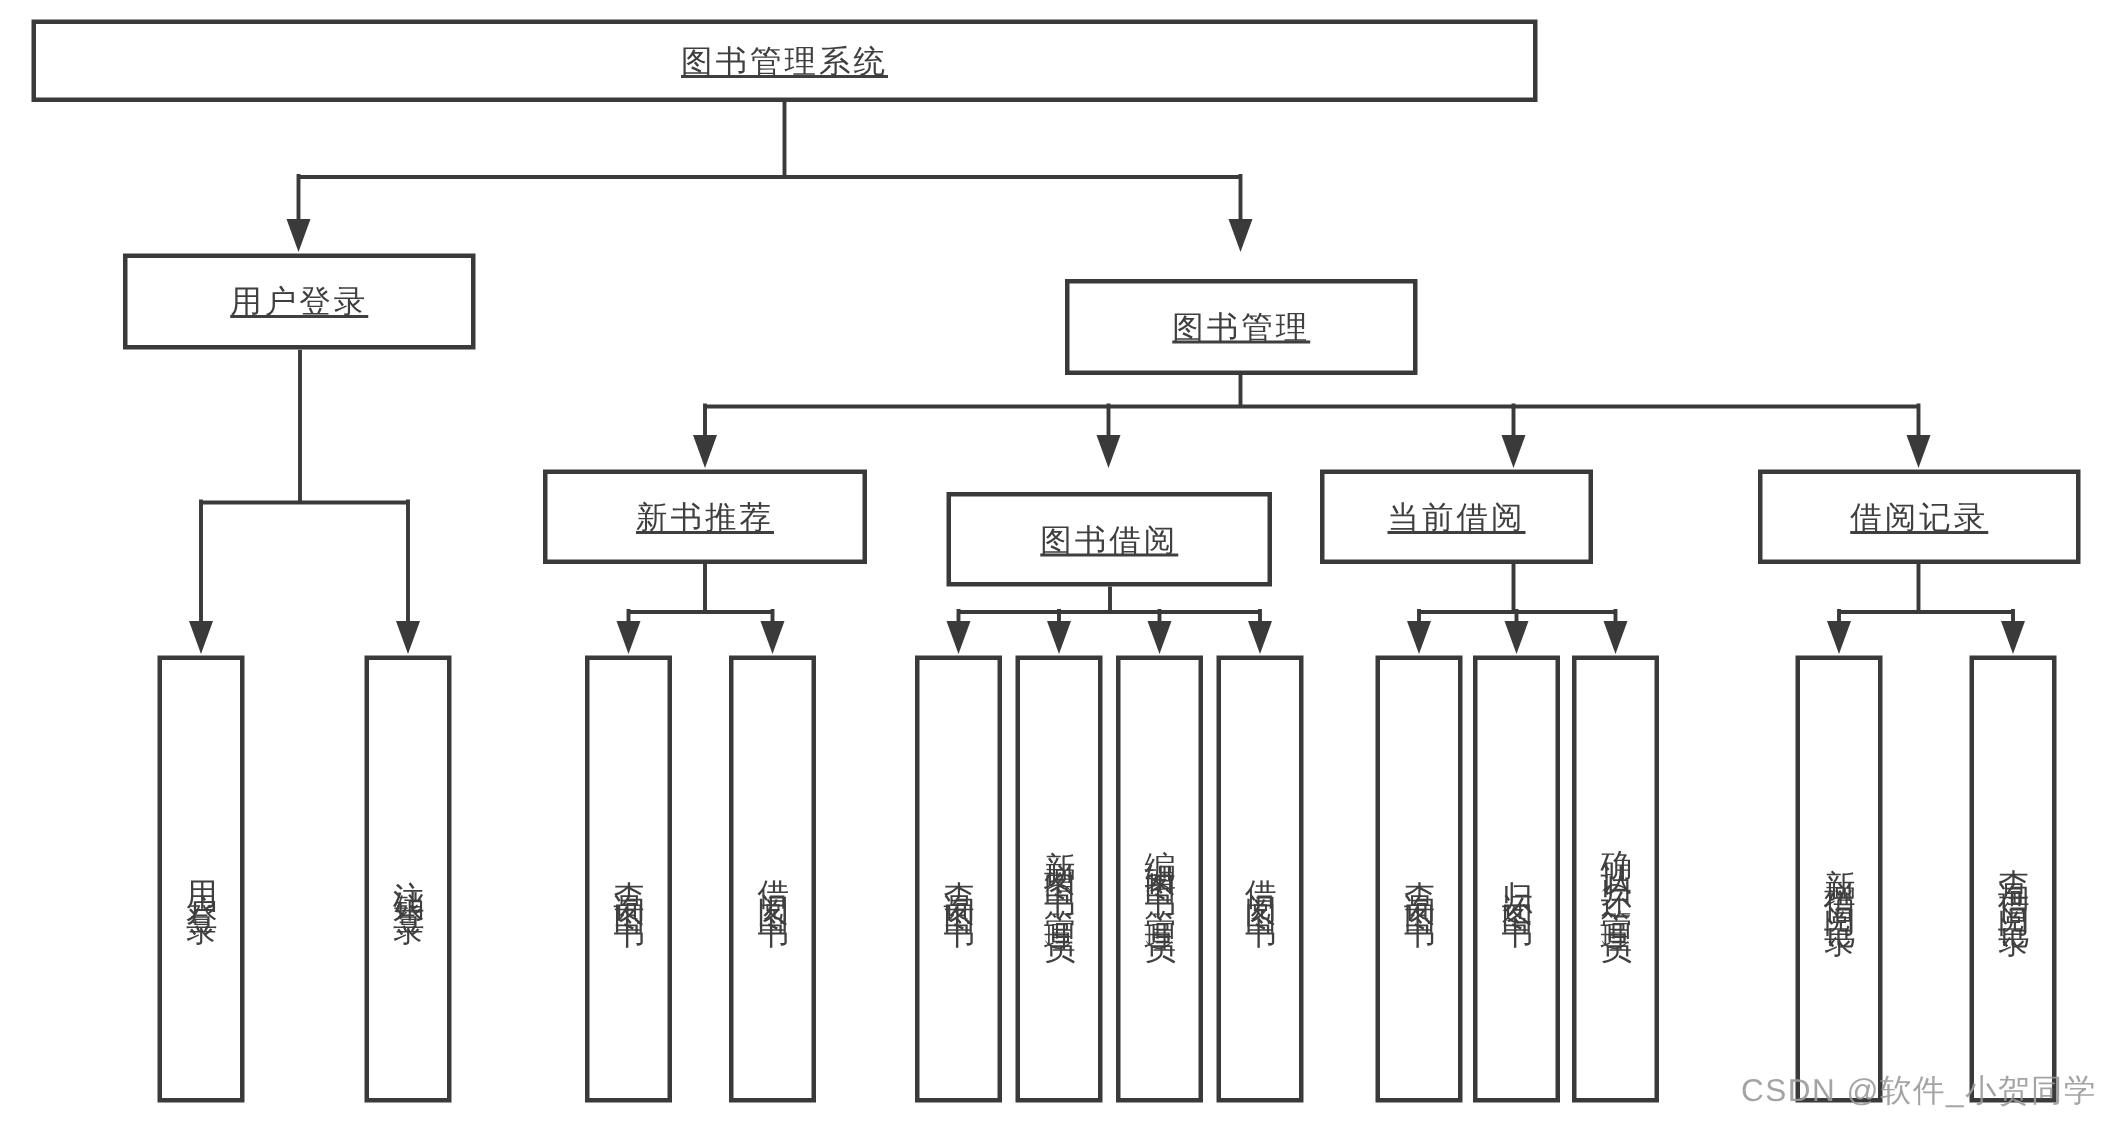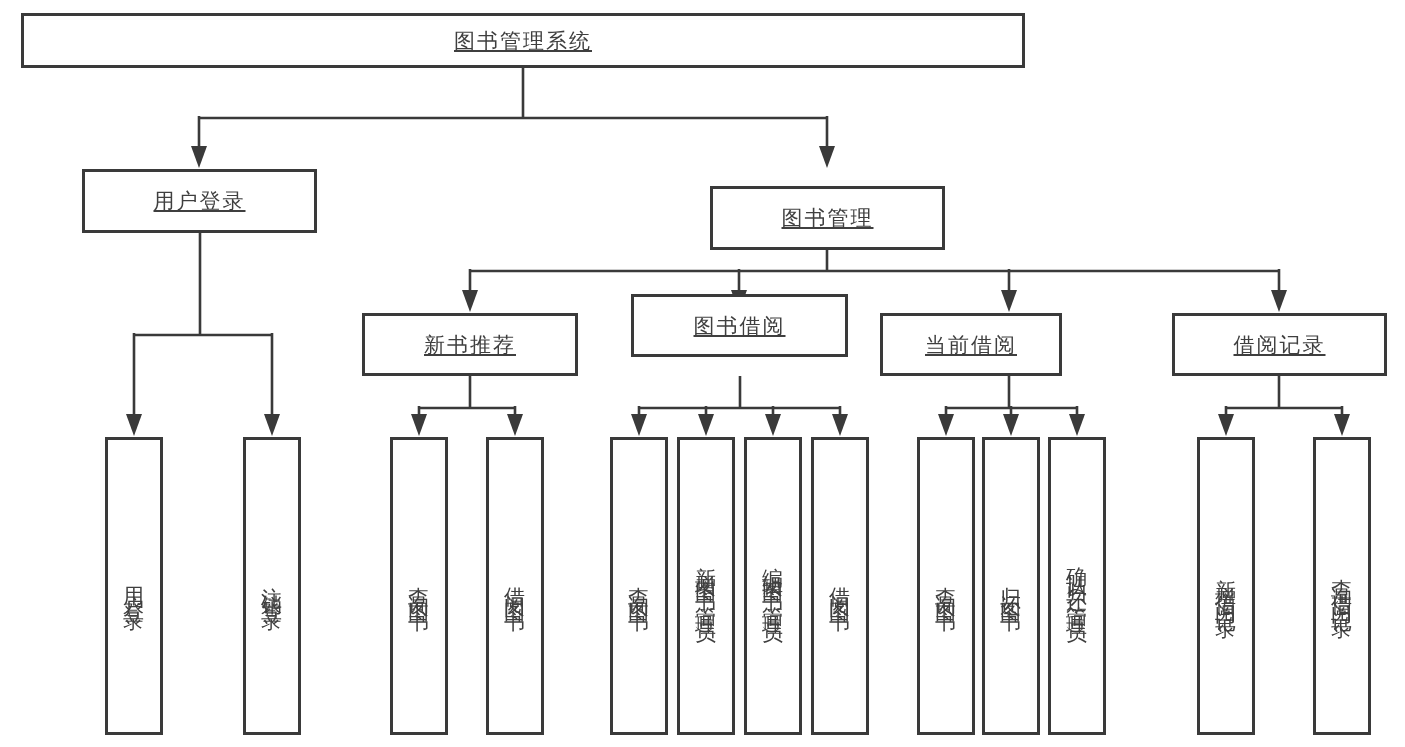--- a/index.html
+++ b/index.html
@@ -106,21 +106,21 @@
       <polygon points="1334,414 1350,414 1342,436"></polygon>
     </g>
   </svg>
 
   <div class="node hnode" style="left:21px; top:13px; width:1004px; height:55px;">图书管理系统</div>
 
   <div class="node hnode" style="left:82px; top:169px; width:235px; height:64px;">用户登录</div>
   <div class="node hnode" style="left:710px; top:186px; width:235px; height:64px;">图书管理</div>
 
   <div class="node hnode" style="left:362px; top:313px; width:216px; height:63px;">新书推荐</div>
-  <div class="node hnode" style="left:631px; top:294px; width:217px; height:63px;">图书借阅</div>
+  <div class="node hnode" style="left:631px; top:328px; width:217px; height:63px;">图书借阅</div>
   <div class="node hnode" style="left:880px; top:313px; width:182px; height:63px;">当前借阅</div>
   <div class="node hnode" style="left:1172px; top:313px; width:215px; height:63px;">借阅记录</div>
 
   <div class="node leaf" style="left:105px;">用户登录</div>
   <div class="node leaf" style="left:243px;">注销登录</div>
 
   <div class="node leaf" style="left:390px;">查询图书</div>
   <div class="node leaf" style="left:486px;">借阅图书</div>
 
   <div class="node leaf" style="left:610px;">查询图书</div>
@@ -128,14 +128,15 @@
   <div class="node leaf" style="left:744px;">编辑图书（管理员）</div>
   <div class="node leaf" style="left:811px;">借阅图书</div>
 
   <div class="node leaf" style="left:917px;">查询图书</div>
   <div class="node leaf" style="left:982px;">归还图书</div>
   <div class="node leaf" style="left:1048px;">确认归还（管理员）</div>
 
   <div class="node leaf" style="left:1197px;">新增借阅记录</div>
   <div class="node leaf" style="left:1313px;">查询借阅记录</div>
 
+  <div class="watermark">CSDN @软件_小贺同学</div>
 
 </div>
 
 </body></html>

